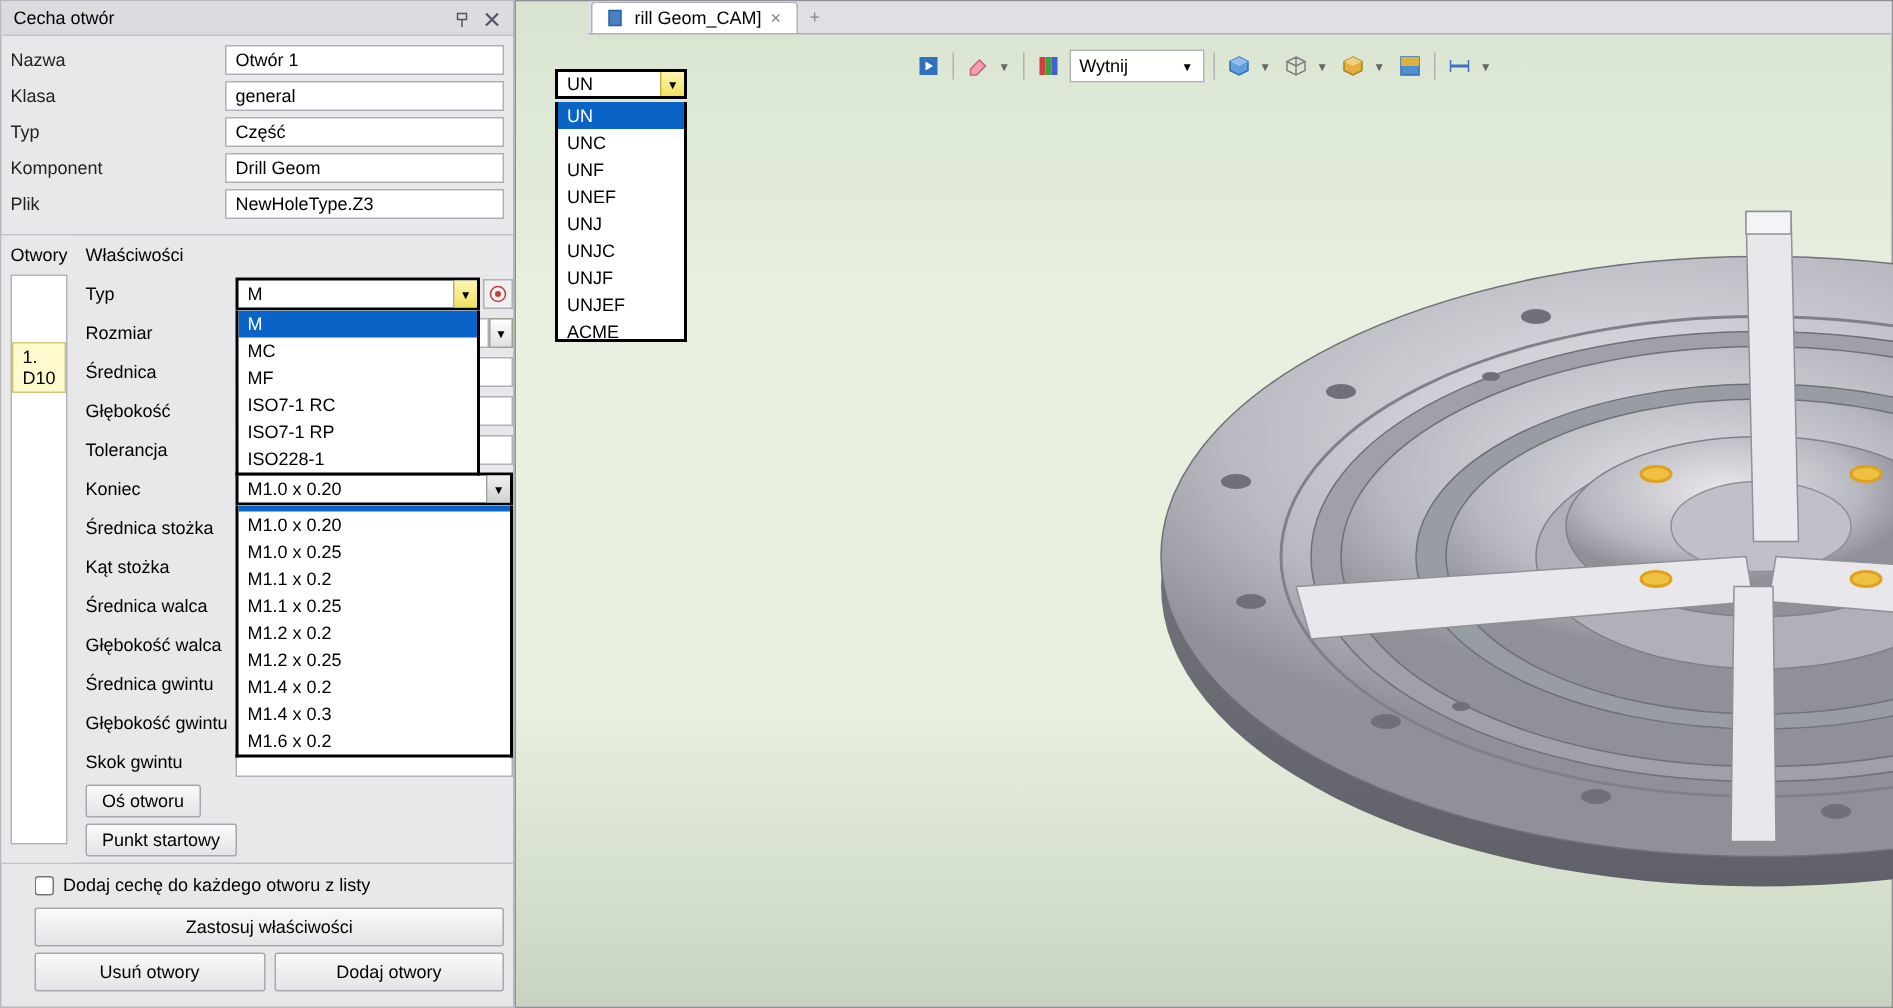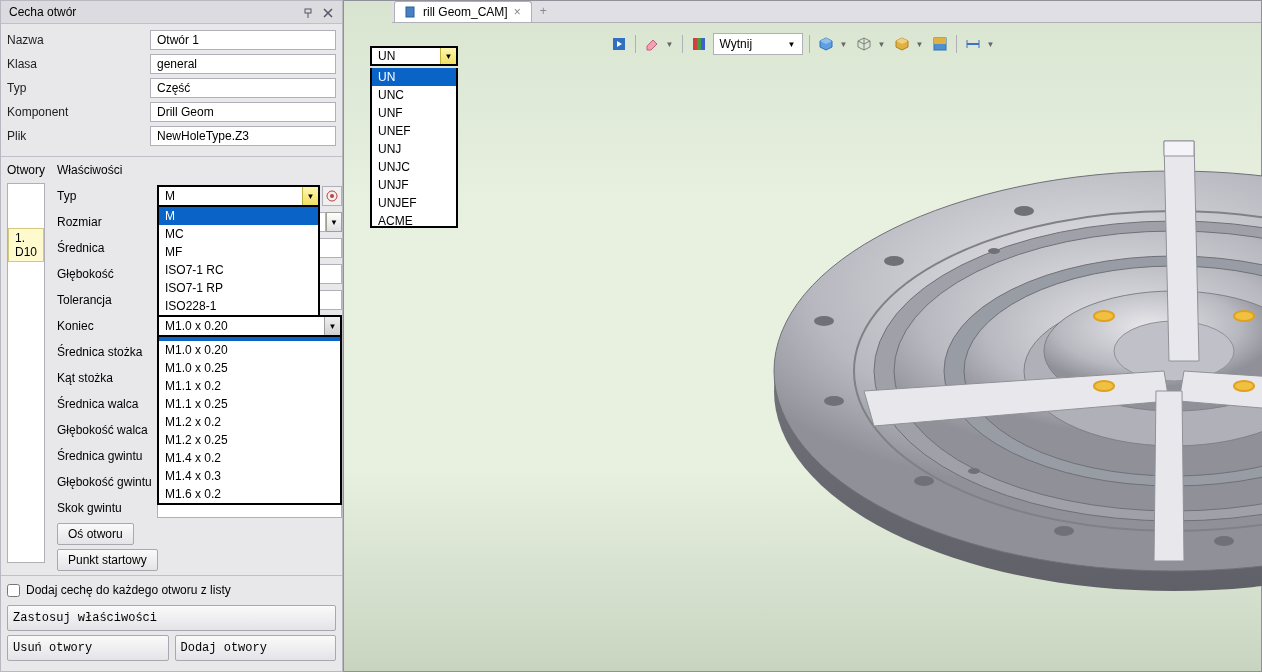--- a/index.html
+++ b/index.html
@@ -38,25 +38,25 @@
 .dd-list { position: absolute; top: 22px; left: 0; right: 0; background: #fff; border: 2px solid #000; border-top: none; z-index: 10; max-height: 180px; overflow-y: auto; }
 .dd-list .opt { padding: 2px 6px; cursor: pointer; }
 .dd-list .opt.sel { background: #0a64c8; color: #fff; }
 .dd-list::-webkit-scrollbar { width: 16px; }
 .dd-list::-webkit-scrollbar-track { background: #e8e8e8; }
 .dd-list::-webkit-scrollbar-thumb { background: #c0c0c0; }
 
 .small-icon-btn { width: 20px; height: 20px; border: 1px solid #b0b0b8; background: #f0f0f0; margin-left: 2px; cursor: pointer; display: flex; align-items: center; justify-content: center; }
 
 
-.bottom-area { position: absolute; bottom: 0; left: 0; right: 0; padding: 6px; }
+.bottom-area { position: absolute; bottom: 0; left: 16px; right: 0; padding: 6px; }
 .chk-row { display: flex; align-items: center; gap: 6px; margin-bottom: 8px; }
 .chk-row input { width: 13px; height: 13px; }
 .btn-row { display: flex; gap: 6px; margin-bottom: 4px; }
-.btn { flex: 1; background: linear-gradient(#fafafa, #e4e4e8); border: 1px solid #a8a8b0; padding: 5px; cursor: pointer; border-radius: 2px; font-family: Liberation Mono, monospace; }
+.btn { flex: 1; background: linear-gradient(#fafafa, #e4e4e8); border: 1px solid #a8a8b0; padding: 5px; text-align: center; cursor: pointer; border-radius: 2px; }
 
 
 .viewport { position: absolute; left: 343px; top: 0; right: 0; height: 672px; background: linear-gradient(#d8e4d0, #e8f0e0 30%, #e8f0e0 70%, #c8d4c0); border: 1px solid #909098; }
 .tab-bar { background: #e0e0e4; height: 22px; display: flex; align-items: stretch; border-bottom: 1px solid #b0b0b8; margin-left: 48px; }
 .tab { background: #fff; border: 1px solid #b0b0b8; border-bottom: none; padding: 3px 10px; display: flex; align-items: center; gap: 6px; border-radius: 3px 3px 0 0; margin-left: 2px; }
 .tab .x { color: #888; cursor: pointer; }
 .tab-plus { padding: 3px 8px; color: #888; cursor: pointer; }
 
 .toolbar { position: absolute; top: 30px; left: 50%; transform: translateX(-50%); display: flex; align-items: center; gap: 4px; background: rgba(255,255,255,0); padding: 2px; }
 .toolbar .tb-btn { width: 20px; height: 20px; cursor: pointer; display: flex; align-items: center; justify-content: center; }

